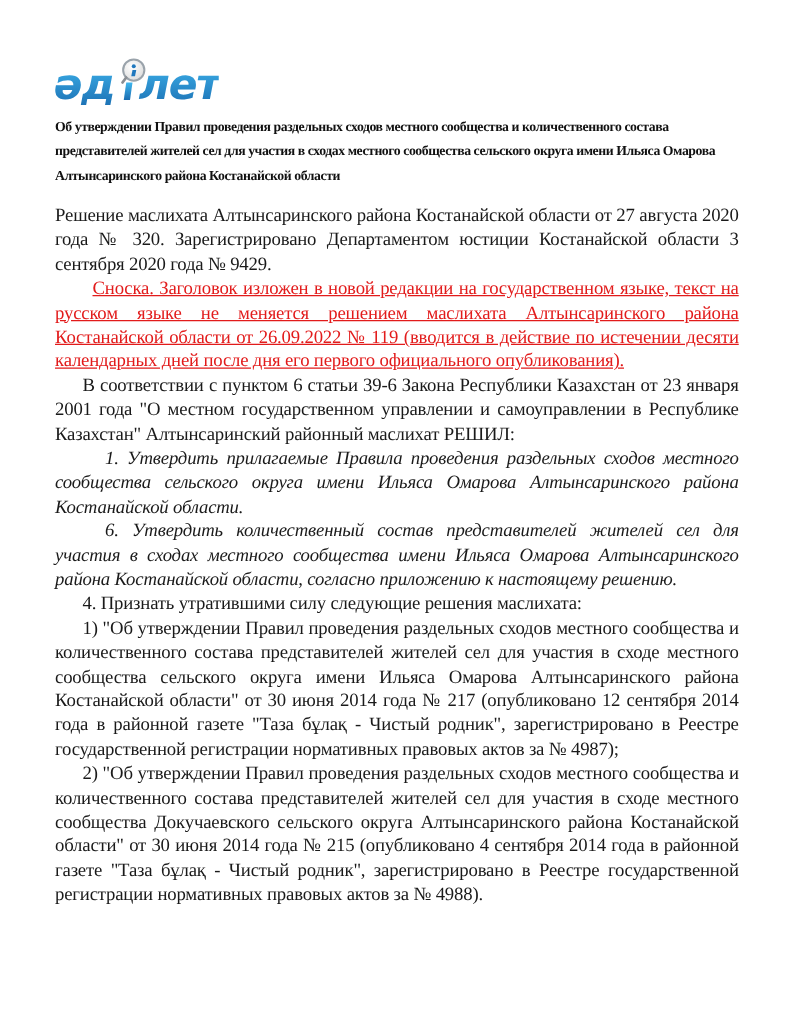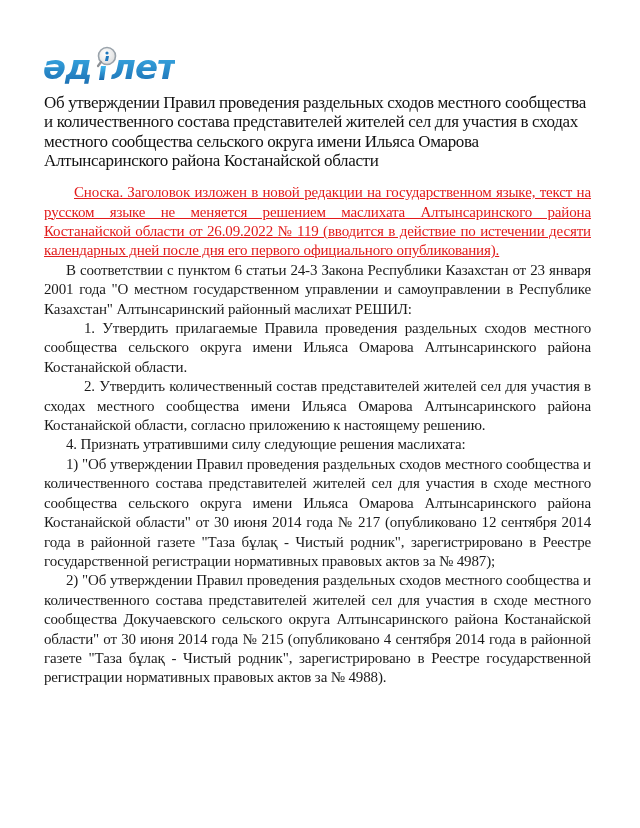--- a/index.html
+++ b/index.html
@@ -24,36 +24,36 @@
       text-align: right;
     }
     .page {
       position: absolute;
       left: 44px;
       top: 93px;
       width: 547px;
     }
     .doc-title {
       font-family: "Liberation Serif", "DejaVu Serif", serif;
-      font-weight: normal;
-      font-size: 17px;
+      font-weight: bold;
+      font-size: 11px;
       line-height: 19.3px;
       margin: 0 0 13px 0;
       color: #111;
       letter-spacing: -0.35px;
     }
     p {
       margin: 0;
       font-size: 15px;
       line-height: 19.4px;
       text-align: justify;
       letter-spacing: -0.15px;
     }
     .indent { text-indent: 22px; }
-    .indent-lg { text-indent: 40px; }
+    .indent-lg { text-indent: 40px; font-style: italic; }
     .indent-md { text-indent: 30px; }
     .note { color: #e21b1b; text-decoration: underline; }
   </style>
 </head>
 <body>
 
 <div class="logo">
   <svg width="132" height="40" viewBox="0 0 132 40">
     <defs>
       <linearGradient id="lg" x1="0" y1="0" x2="0" y2="1">
@@ -73,28 +73,29 @@
     <circle cx="64" cy="9" r="1.6" fill="#1f78be"></circle>
     <path d="M63 12 L62 17 L65 17 L66 12 Z" fill="#1f78be"></path>
     <path d="M58 18 L55 22" stroke="#8b8f94" stroke-width="2.2" stroke-linecap="round"></path>
     <text x="68" y="35" font-family="DejaVu Sans, sans-serif" font-style="italic" font-weight="bold" font-size="34" fill="url(#lg)" letter-spacing="-1">лет</text>
   </svg>
 </div>
 
 <div class="page">
   <h1 class="doc-title">Об утверждении Правил проведения раздельных сходов местного сообщества и количественного состава представителей жителей сел для участия в сходах местного сообщества сельского округа имени Ильяса Омарова Алтынсаринского района Костанайской области</h1>
 
+  <p>Решение маслихата Алтынсаринского района Костанайской области от 27 августа 2020 года № 320. Зарегистрировано Департаментом юстиции Костанайской области 3 сентября 2020 года № 9429.</p>
 
   <p class="note indent-md">Сноска. Заголовок изложен в новой редакции на государственном языке, текст на русском языке не меняется решением маслихата Алтынсаринского района Костанайской области от 26.09.2022 № 119 (вводится в действие по истечении десяти календарных дней после дня его первого официального опубликования).</p>
 
-  <p class="indent">В соответствии с пунктом 6 статьи 24-3 Закона Республики Казахстан от 23 января 2001 года "О местном государственном управлении и самоуправлении в Республике Казахстан" Алтынсаринский районный маслихат РЕШИЛ:</p>
+  <p class="indent">В соответствии с пунктом 6 статьи 39-6 Закона Республики Казахстан от 23 января 2001 года "О местном государственном управлении и самоуправлении в Республике Казахстан" Алтынсаринский районный маслихат РЕШИЛ:</p>
 
   <p class="indent-lg">1. Утвердить прилагаемые Правила проведения раздельных сходов местного сообщества сельского округа имени Ильяса Омарова Алтынсаринского района Костанайской области.</p>
 
-  <p class="indent-lg">2. Утвердить количественный состав представителей жителей сел для участия в сходах местного сообщества имени Ильяса Омарова Алтынсаринского района Костанайской области, согласно приложению к настоящему решению.</p>
+  <p class="indent-lg">6. Утвердить количественный состав представителей жителей сел для участия в сходах местного сообщества имени Ильяса Омарова Алтынсаринского района Костанайской области, согласно приложению к настоящему решению.</p>
 
   <p class="indent">4. Признать утратившими силу следующие решения маслихата:</p>
 
   <p class="indent">1) "Об утверждении Правил проведения раздельных сходов местного сообщества и количественного состава представителей жителей сел для участия в сходе местного сообщества сельского округа имени Ильяса Омарова Алтынсаринского района Костанайской области" от 30 июня 2014 года № 217 (опубликовано 12 сентября 2014 года в районной газете "Таза бұлақ - Чистый родник", зарегистрировано в Реестре государственной регистрации нормативных правовых актов за № 4987);</p>
 
   <p class="indent">2) "Об утверждении Правил проведения раздельных сходов местного сообщества и количественного состава представителей жителей сел для участия в сходе местного сообщества Докучаевского сельского округа Алтынсаринского района Костанайской области" от 30 июня 2014 года № 215 (опубликовано 4 сентября 2014 года в районной газете "Таза бұлақ - Чистый родник", зарегистрировано в Реестре государственной регистрации нормативных правовых актов за № 4988).</p>
 
 </div>
 
 </body></html>

